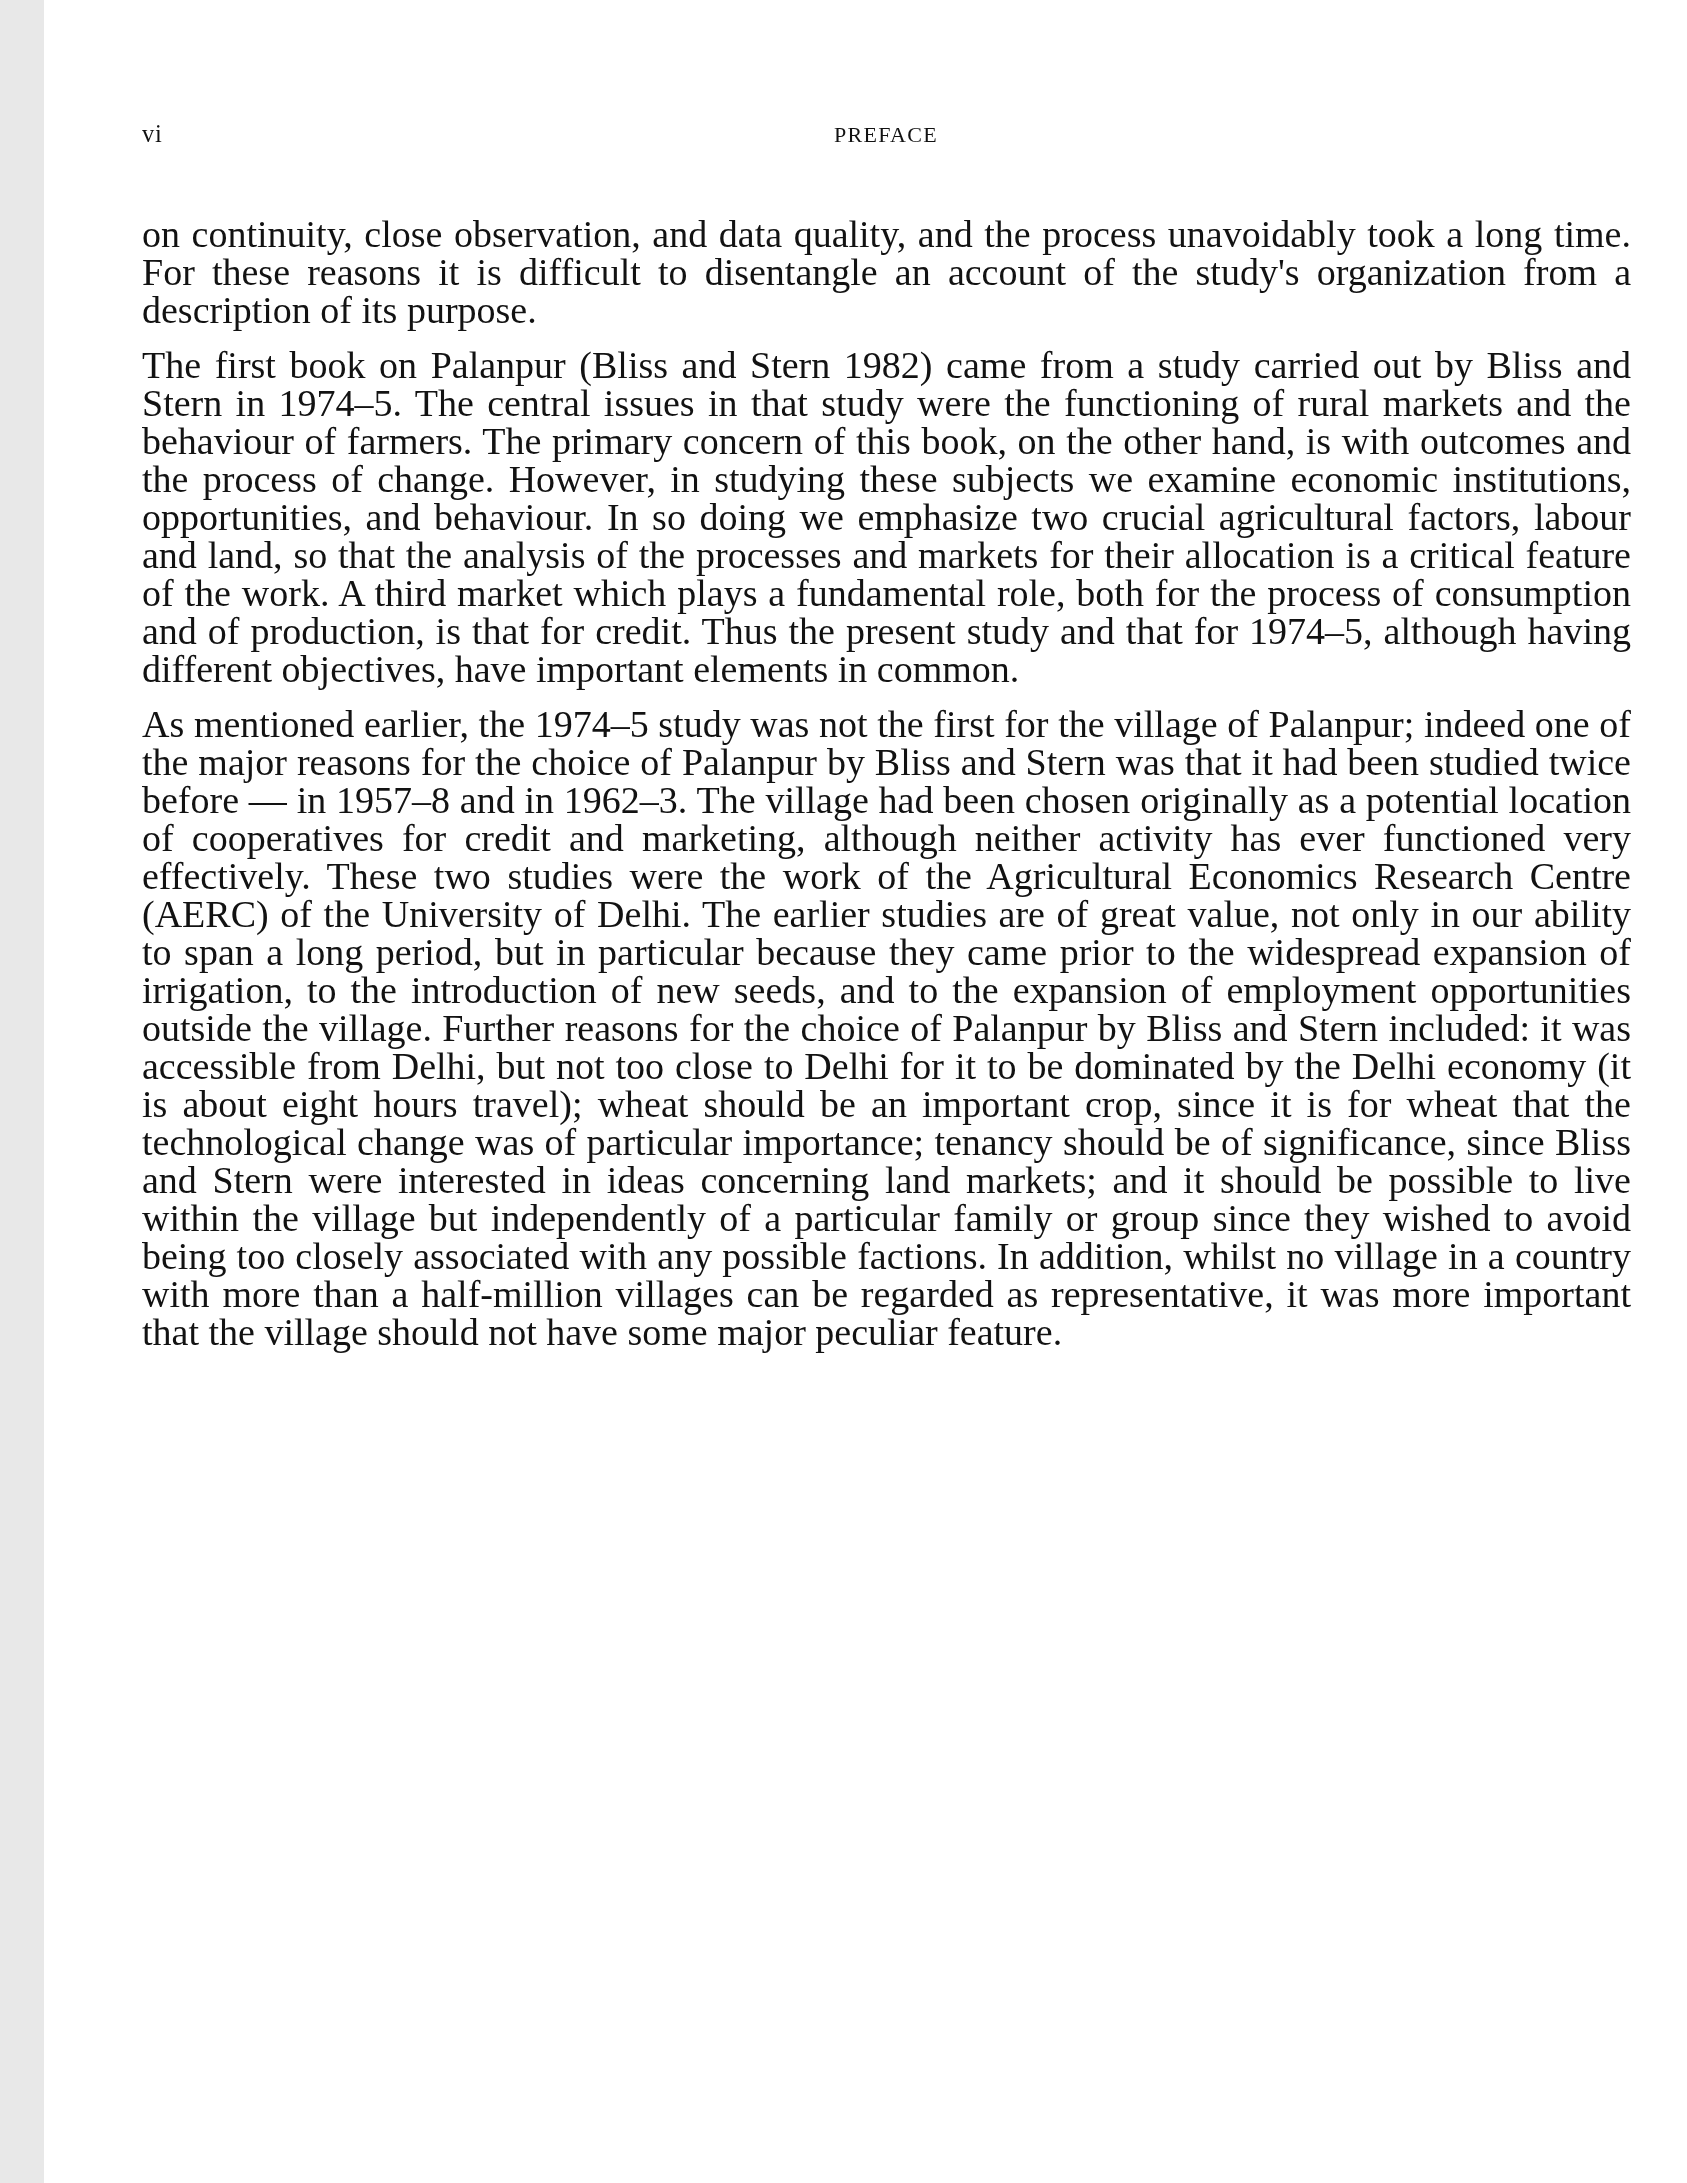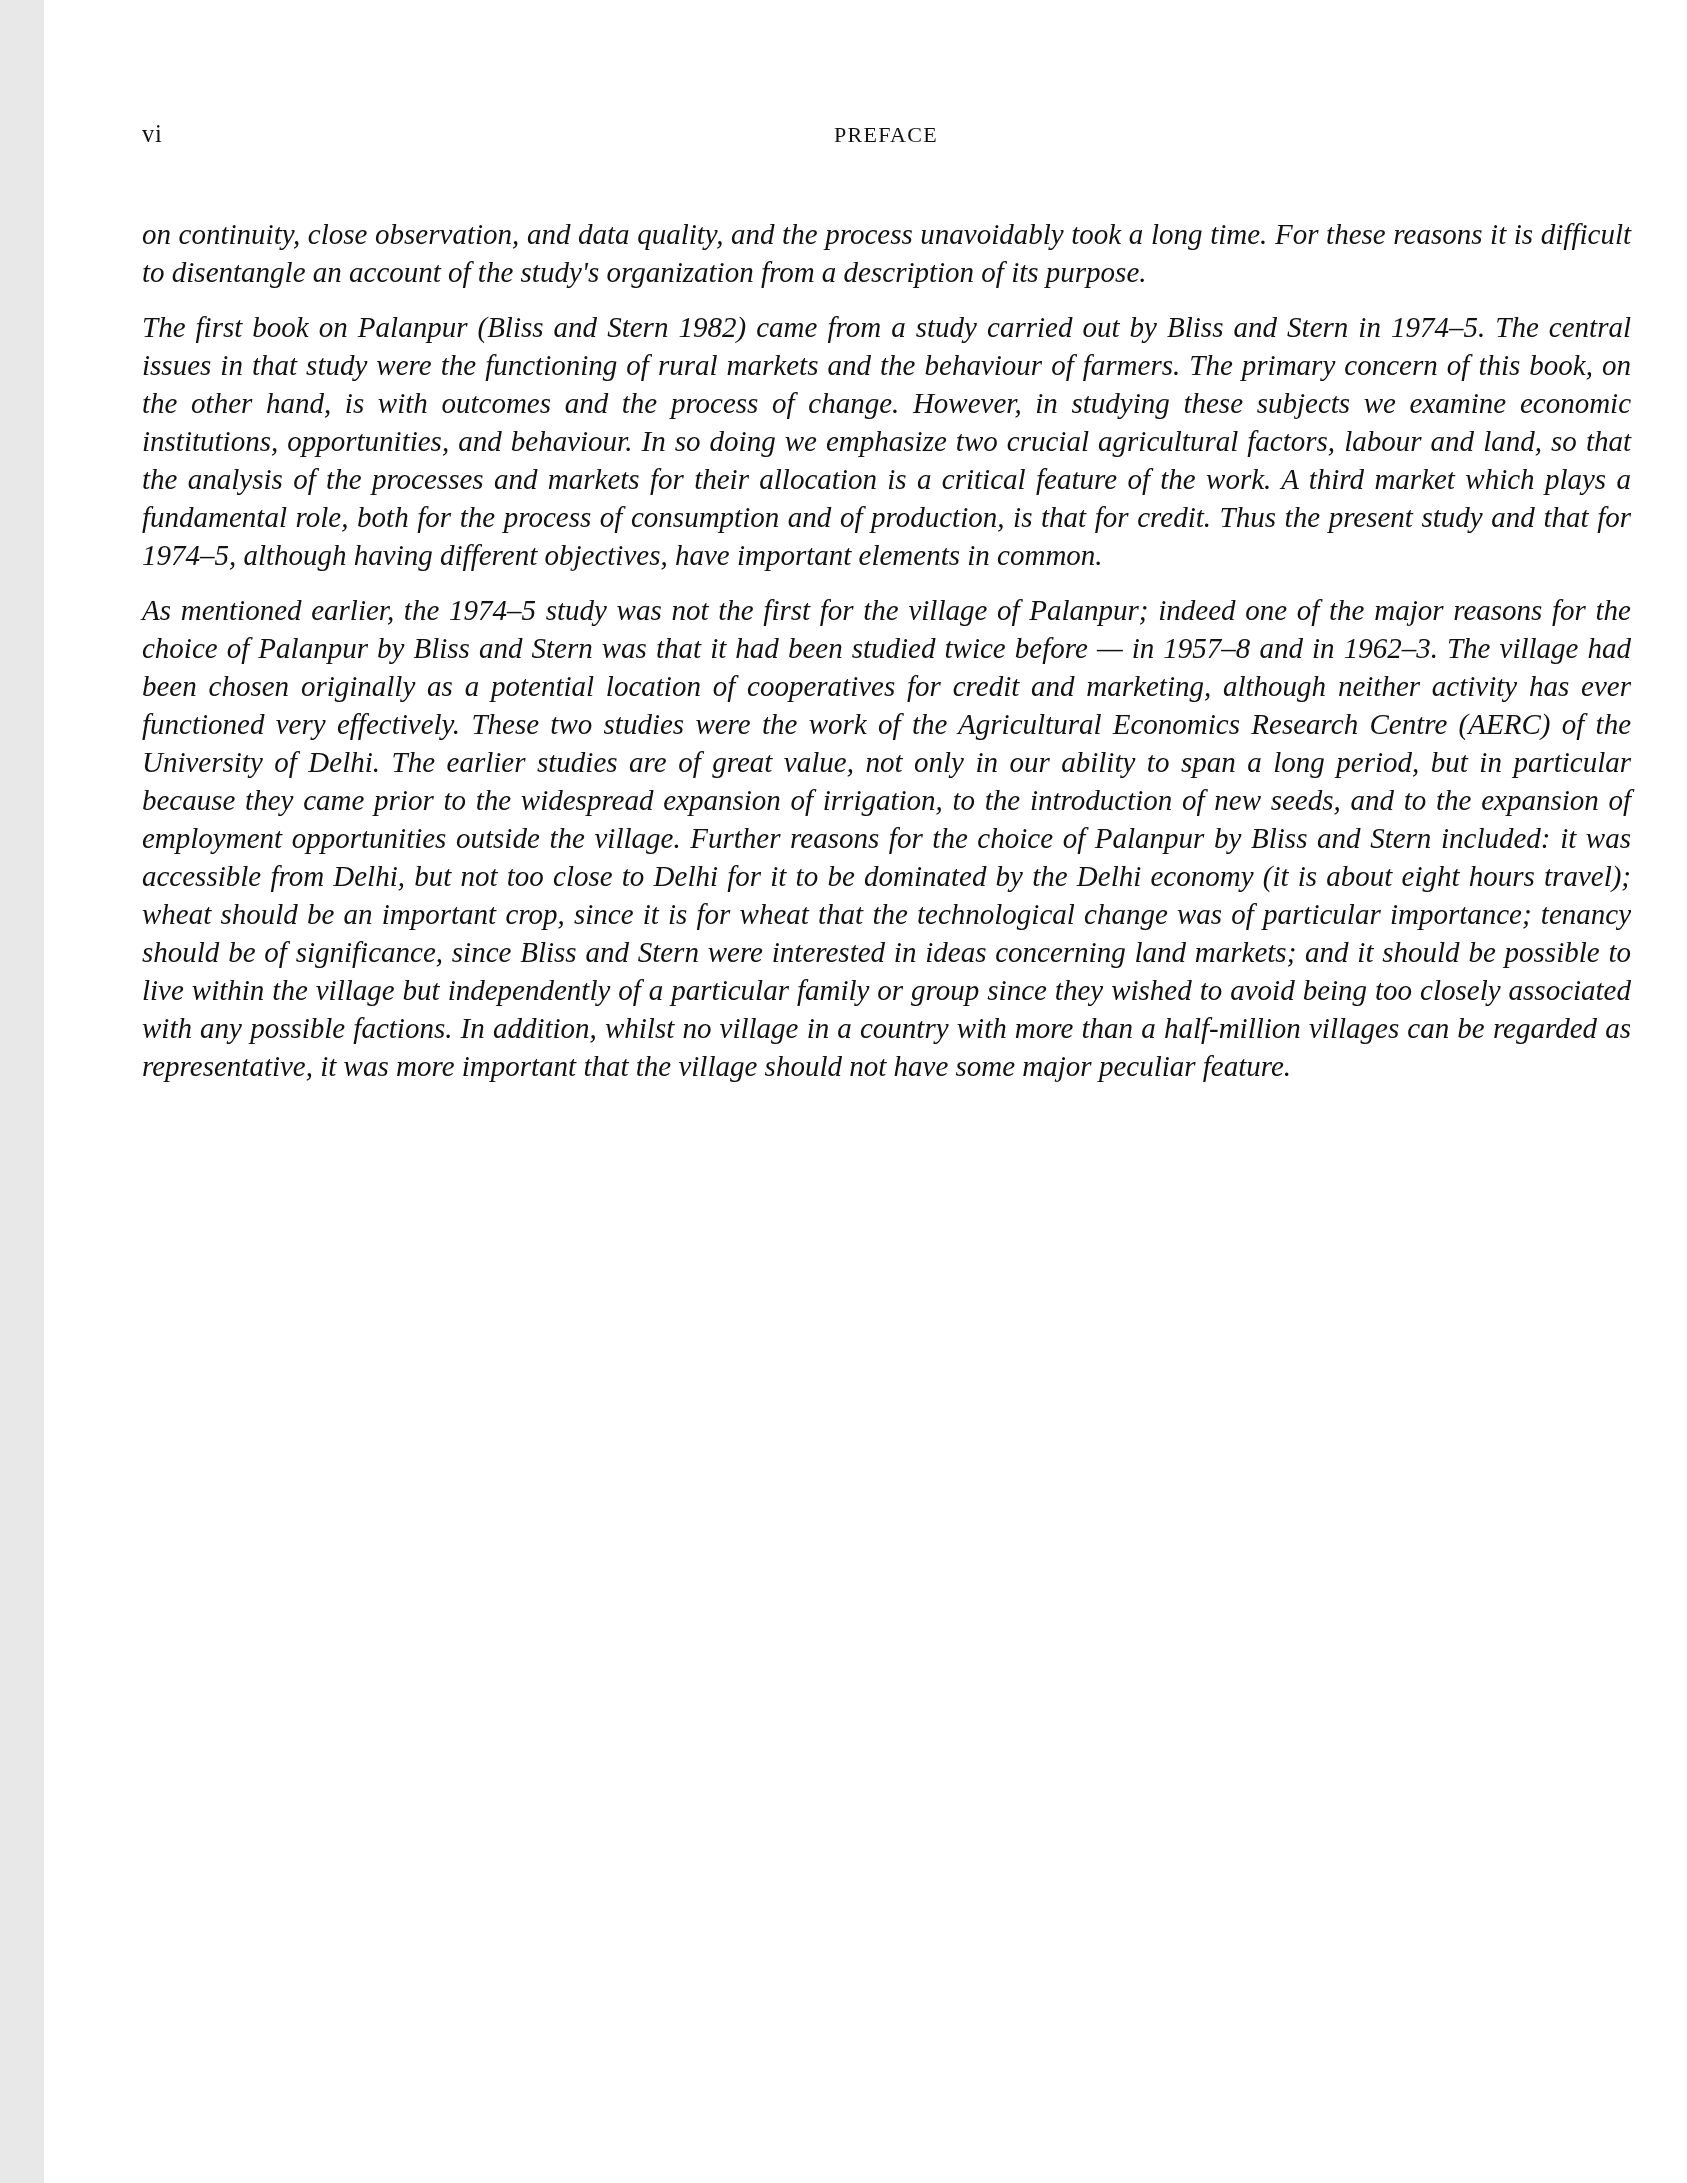--- a/index.html
+++ b/index.html
@@ -41,25 +41,24 @@
     letter-spacing: 1.3px;
   }
   .page-body {
     position: absolute;
     top: 215px;
     left: 98px;
     width: 1489px;
   }
   .page-body p {
     margin: 0 0 17px 0;
-    font-size: 29px;
+    font-size: 38px;
     line-height: 38px;
     text-align: justify;
     text-justify: inter-word;
-    font-style: italic;
   }
 </style>
 </head>
 <body>
 
 <div class="page">
   <header class="page-header">
     <span class="page-number">vi</span>
     <span class="running-title">PREFACE</span>
   </header>

